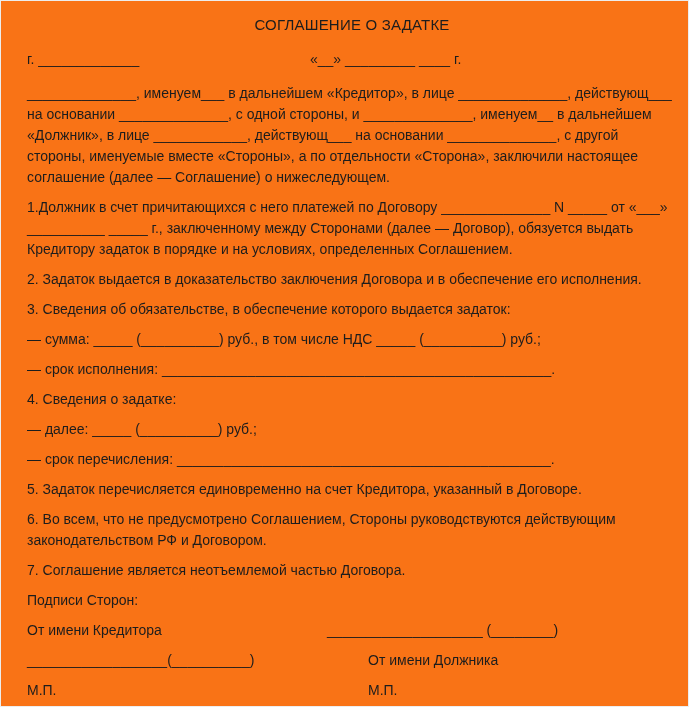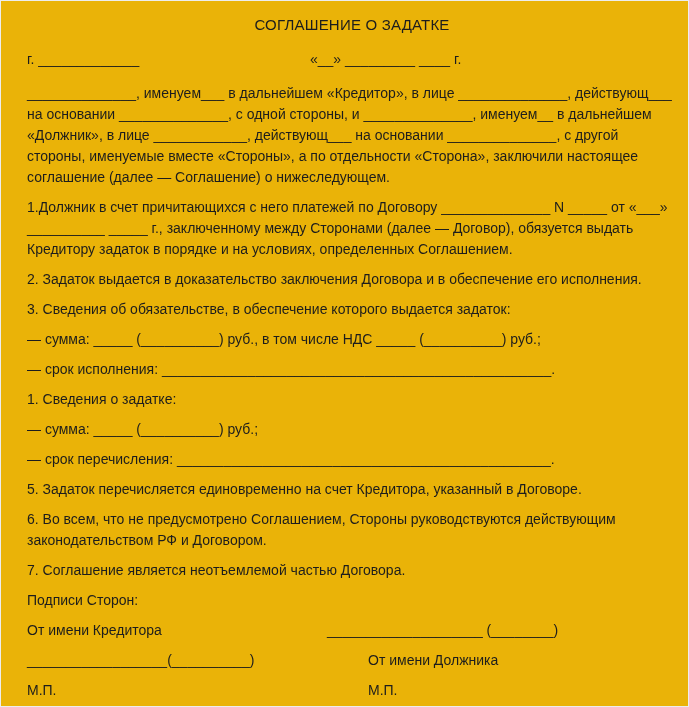--- a/index.html
+++ b/index.html
@@ -6,21 +6,21 @@
     margin: 0;
     padding: 0;
     background: #ffffff;
   }
   .page {
     position: relative;
     width: 689px;
     height: 707px;
     box-sizing: border-box;
     padding: 10px 12px 0 27px;
-    background: #eab308;
+    background: #f97316;
     box-shadow: inset 0 0 0 1px #ededed;
     font-family: "Liberation Sans", "DejaVu Sans", sans-serif;
     font-size: 14px;
     line-height: 21px;
     color: #1d1d1d;
     overflow: hidden;
   }
   .doc-title {
     margin: 4px 0 14px 0;
     text-align: center;
@@ -83,23 +83,23 @@
   <p class="para">1.Должник в счет причитающихся с него платежей по Договору ______________ N _____ от «___» __________ _____ г., заключенному между Сторонами (далее — Договор), обязуется выдать Кредитору задаток в порядке и на условиях, определенных Соглашением.</p>
 
   <p class="para">2. Задаток выдается в доказательство заключения Договора и в обеспечение его исполнения.</p>
 
   <p class="para">3. Сведения об обязательстве, в обеспечение которого выдается задаток:</p>
 
   <p class="para">— сумма: _____ (__________) руб., в том числе НДС _____ (__________) руб.;</p>
 
   <p class="para">— срок исполнения: __________________________________________________.</p>
 
-  <p class="para">1. Сведения о задатке:</p>
+  <p class="para">4. Сведения о задатке:</p>
 
-  <p class="para">— сумма: _____ (__________) руб.;</p>
+  <p class="para">— далее: _____ (__________) руб.;</p>
 
   <p class="para">— срок перечисления: ________________________________________________.</p>
 
   <p class="para">5. Задаток перечисляется единовременно на счет Кредитора, указанный в Договоре.</p>
 
   <p class="para">6. Во всем, что не предусмотрено Соглашением, Стороны руководствуются действующим законодательством РФ и Договором.</p>
 
   <p class="para">7. Соглашение является неотъемлемой частью Договора.</p>
 
   <p class="para">Подписи Сторон:</p>

